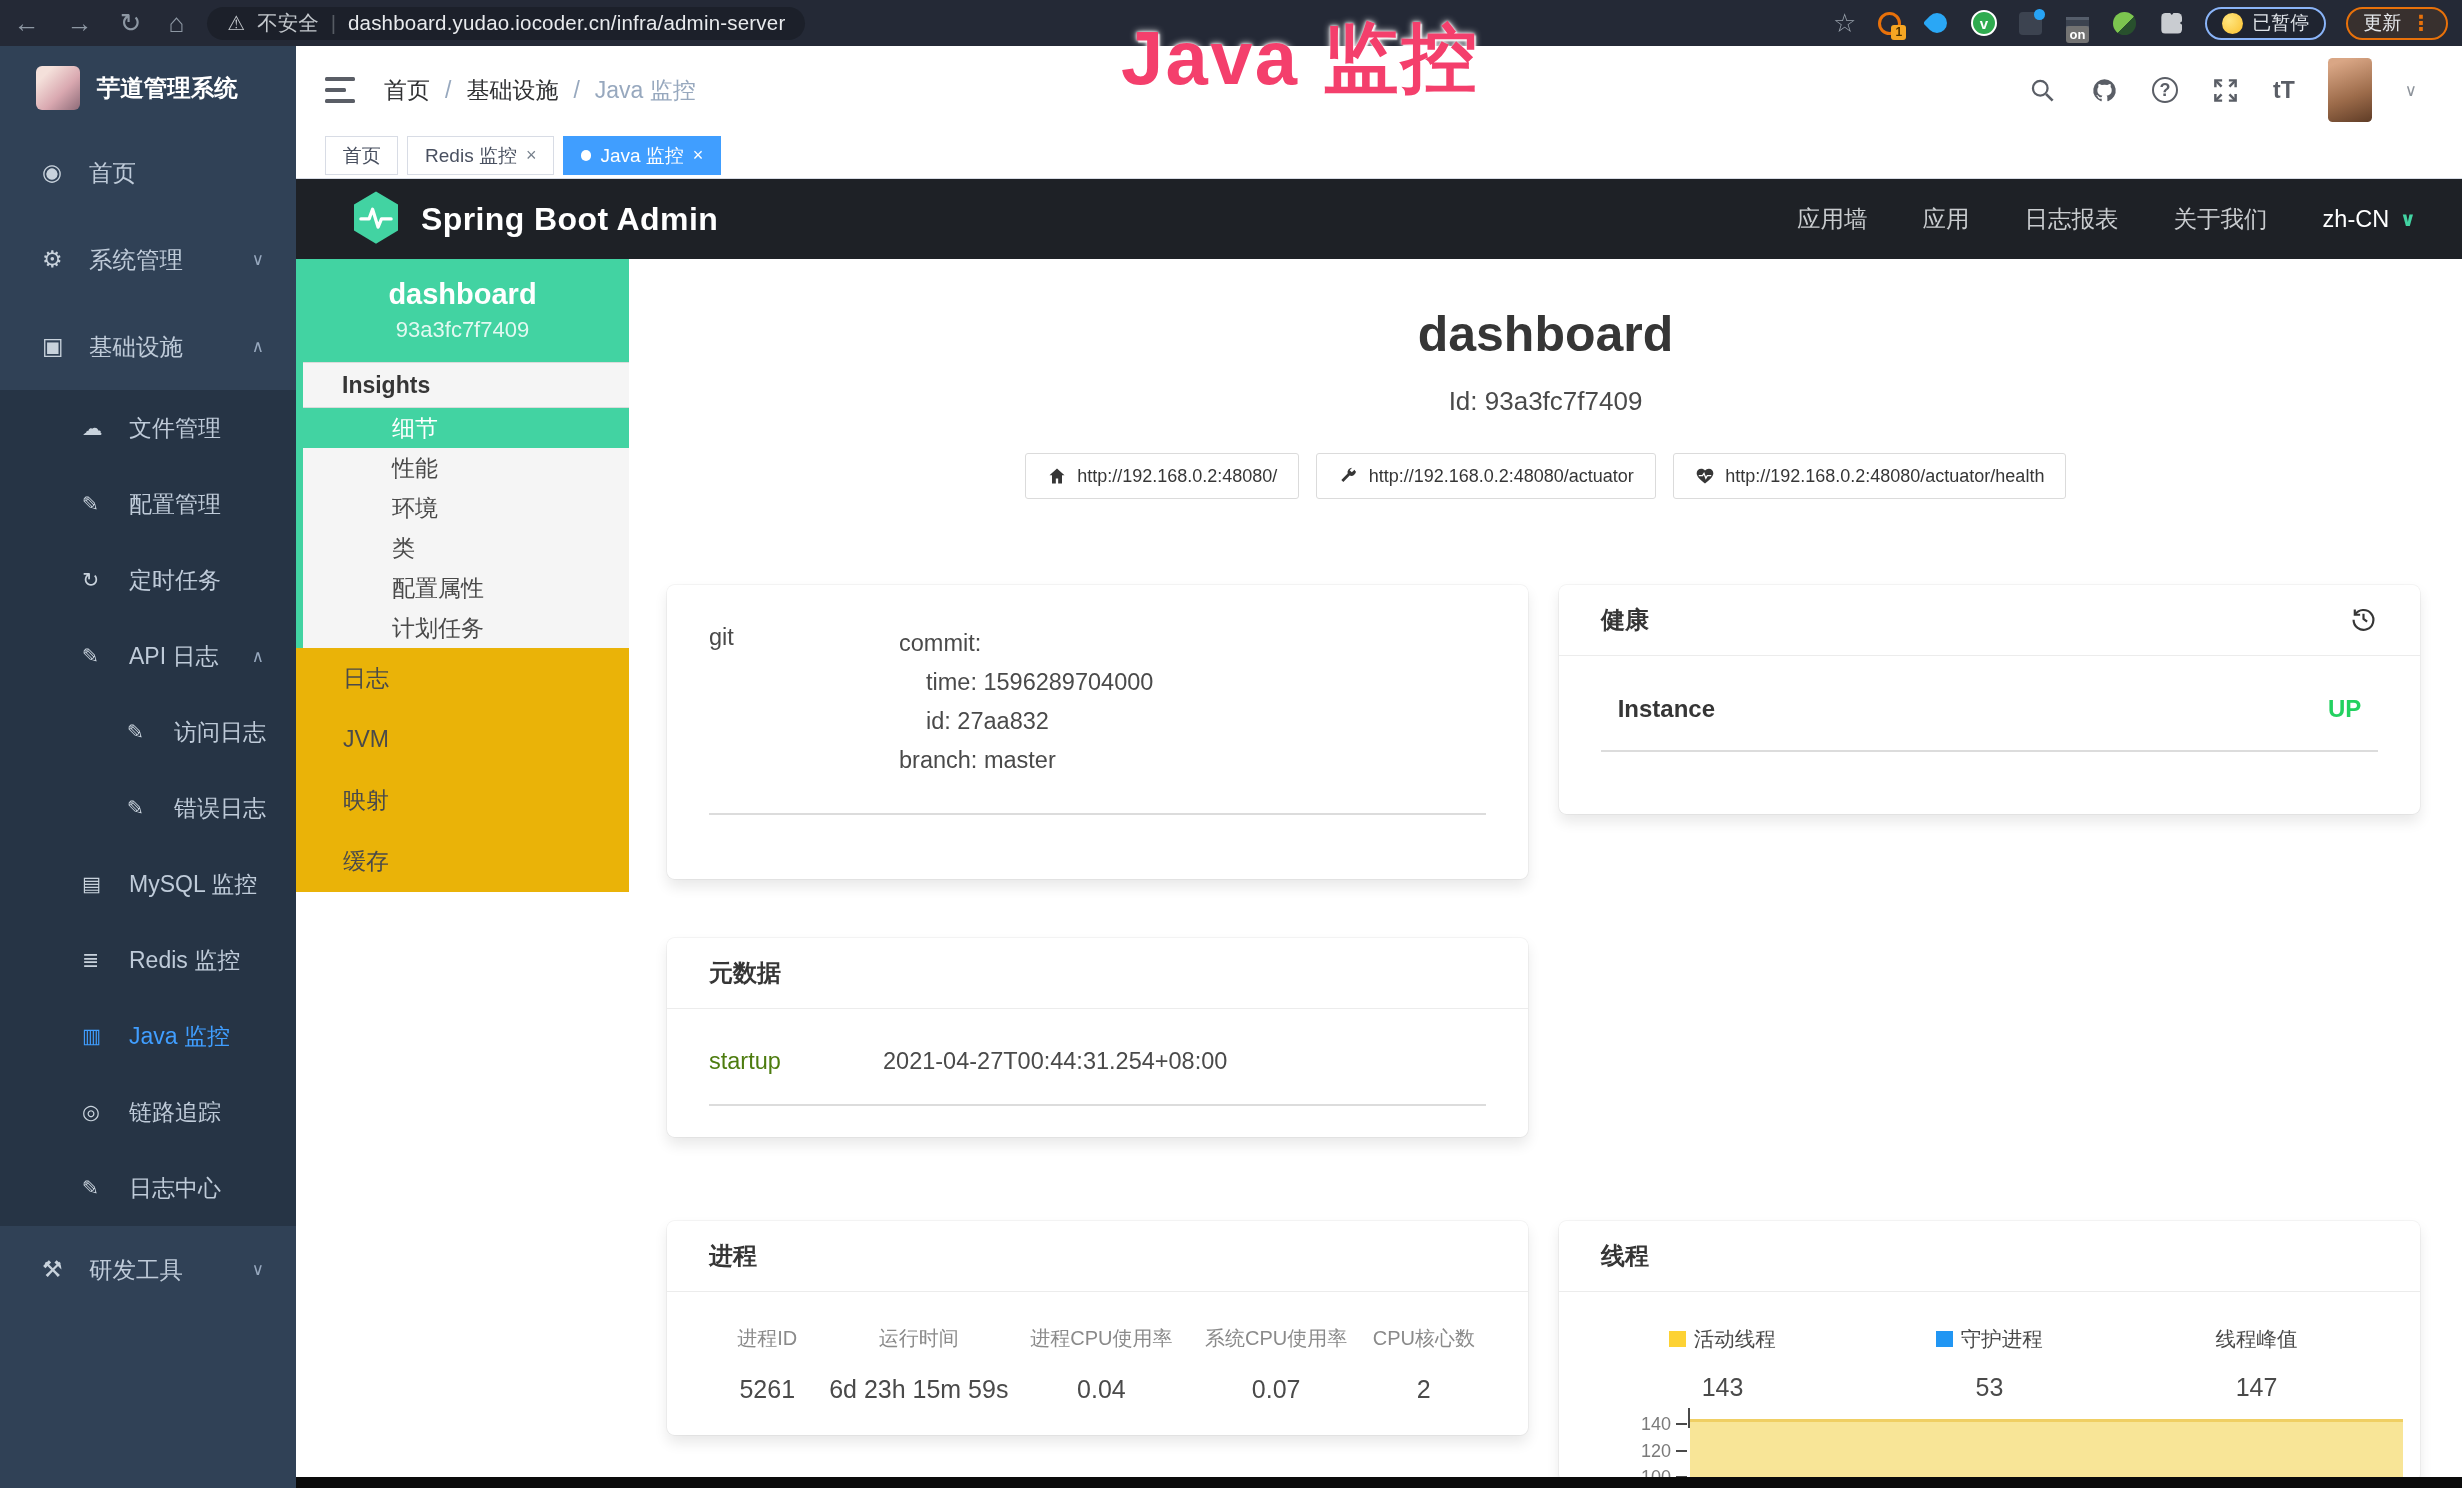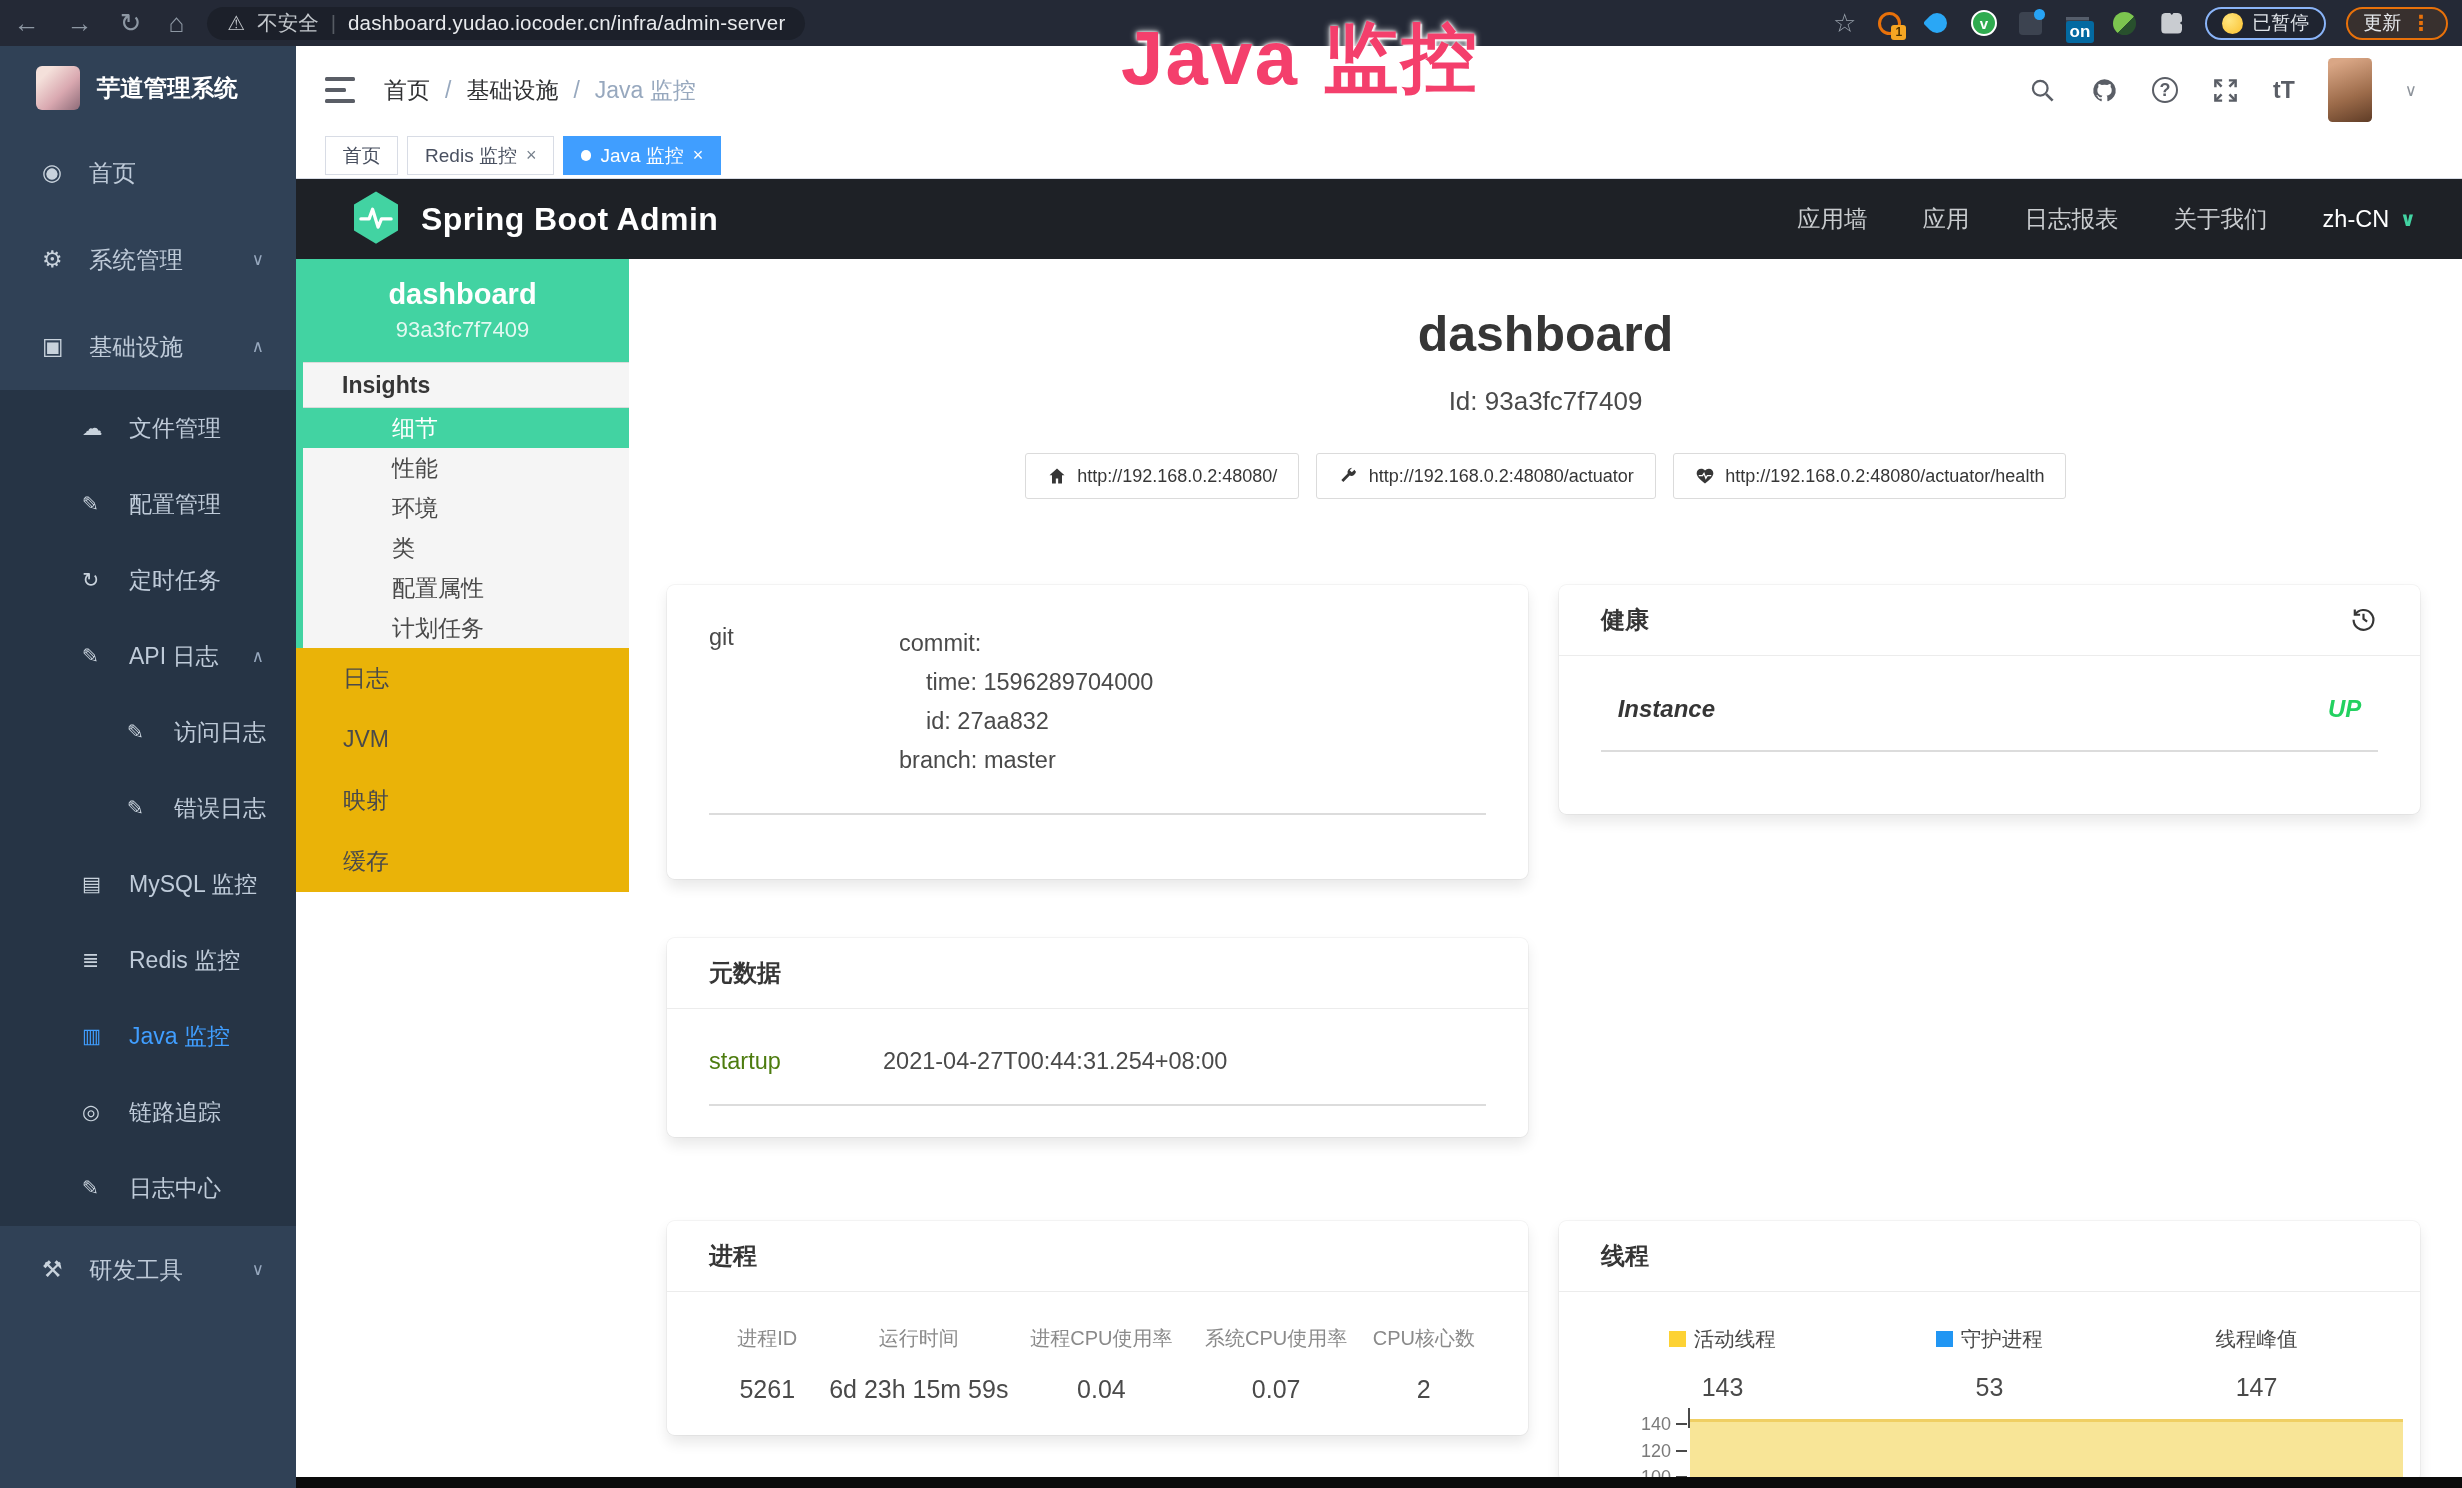--- a/index.html
+++ b/index.html
@@ -23,21 +23,21 @@
   .ext { width:27px; height:27px; position:relative; display:flex; align-items:center; justify-content:center; }
   .ext-ring { width:23px; height:23px; border-radius:50%; border:3.8px solid #e8710a; }
   .ext-badge { position:absolute; right:-3px; bottom:-3px; background:#f5a623; color:#4b3200;
     font-size:12px; line-height:15px; width:15px; border-radius:3px; text-align:center; font-weight:bold; }
   .ext-drop { width:20px; height:20px; border-radius:50% 50% 50% 3px; background:#2aa7f5; transform:rotate(45deg); }
   .ext-vcircle { width:26px; height:26px; border-radius:50%; background:#2fab4f; border:2.3px solid #fff;
     color:#fff; font-weight:bold; font-size:15px; display:flex; align-items:center; justify-content:center; }
   .ext-grid { width:23px; height:23px; border-radius:3.8px; background:#3c4350; position:relative; }
   .ext-grid::after { content:""; position:absolute; right:-2.3px; top:-2.3px; width:10.6px; height:10.6px; border-radius:50%; background:#27a3f5; }
   .ext-onbars { width:23px; height:12px; border-top:3px solid #555d6b; border-bottom:3px solid #555d6b; background:#3c4350; }
-  .ext-on { position:absolute; left:1.5px; bottom:-6px; background:#0369a1; color:#fff; font-size:17px;
+  .ext-on { position:absolute; left:1.5px; bottom:-6px; background:#737373; color:#fff; font-size:13px;
     padding:0.8px 3.8px; border-radius:3px; font-weight:bold; }
   .ext-leaf { width:23px; height:23px; border-radius:50%; background:linear-gradient(135deg,#7cc54f 55%,#28502d 55%); }
   .ext-puzzle { width:21px; height:21px; border-radius:4.6px; background:#c9ccd1; clip-path:polygon(0 0,40% 0,50% 12%,60% 0,100% 0,100% 40%,88% 50%,100% 60%,100% 100%,0 100%); }
   .pill { display:flex; align-items:center; gap:9px; height:33px; border-radius:16.7px; padding:0 15px; font-size:19px; }
   .pill-paused { border:2.3px solid #8ab4f8; background:#1f2430; color:#dfe3e8; }
   .emoji-face { width:21px; height:21px; border-radius:50%; background:radial-gradient(circle at 35% 35%,#ffe680,#fbc02d); }
   .pill-update { border:2.3px solid #e8710a; background:#38302e; color:#e3e6ea; }
   .dots { color:#e8710a; font-size:21px; font-weight:bold; }
 
   
@@ -126,21 +126,21 @@
   .card-title { font-size:24px; font-weight:bold; color:#363636; }
   .card-body { padding:39px 42px 0 42px; }
   .kv-row { display:flex; }
   .kv-label { width:190px; flex:none; font-size:23.5px; color:#4a4a4a; }
   .kv-lines { font-size:23.5px; color:#4a4a4a; line-height:39px; }
   .kv-lines .indent { margin-left:27px; }
   .body-hr { height:1.5px; background:#dcdcdc; margin-top:33px; }
 
   .card-info { left:38px; top:326px; height:294px; }
   .card-health { left:930px; top:326px; height:229px; }
-  .health-row { display:flex; justify-content:space-between; padding:0 16.7px;font-style:italic; }
+  .health-row { display:flex; justify-content:space-between; padding:0 16.7px; }
   .health-name { font-size:24px; font-weight:bold; color:#363636; }
   .health-up { font-size:24px; font-weight:bold; color:#23d160; }
   .hist-icon svg { width:29px; height:29px; }
 
   .card-meta { left:38px; top:679px; height:199px; }
   .meta-label { width:174px; flex:none; font-size:23.5px; color:#4d7c0f; }
   .meta-value { font-size:23.5px; color:#4a4a4a; }
 
   .card-process { left:38px; top:962px; height:214px; }
   .ptable { display:grid; grid-template-columns:15% 24% 23% 22% 16%; text-align:center; }

